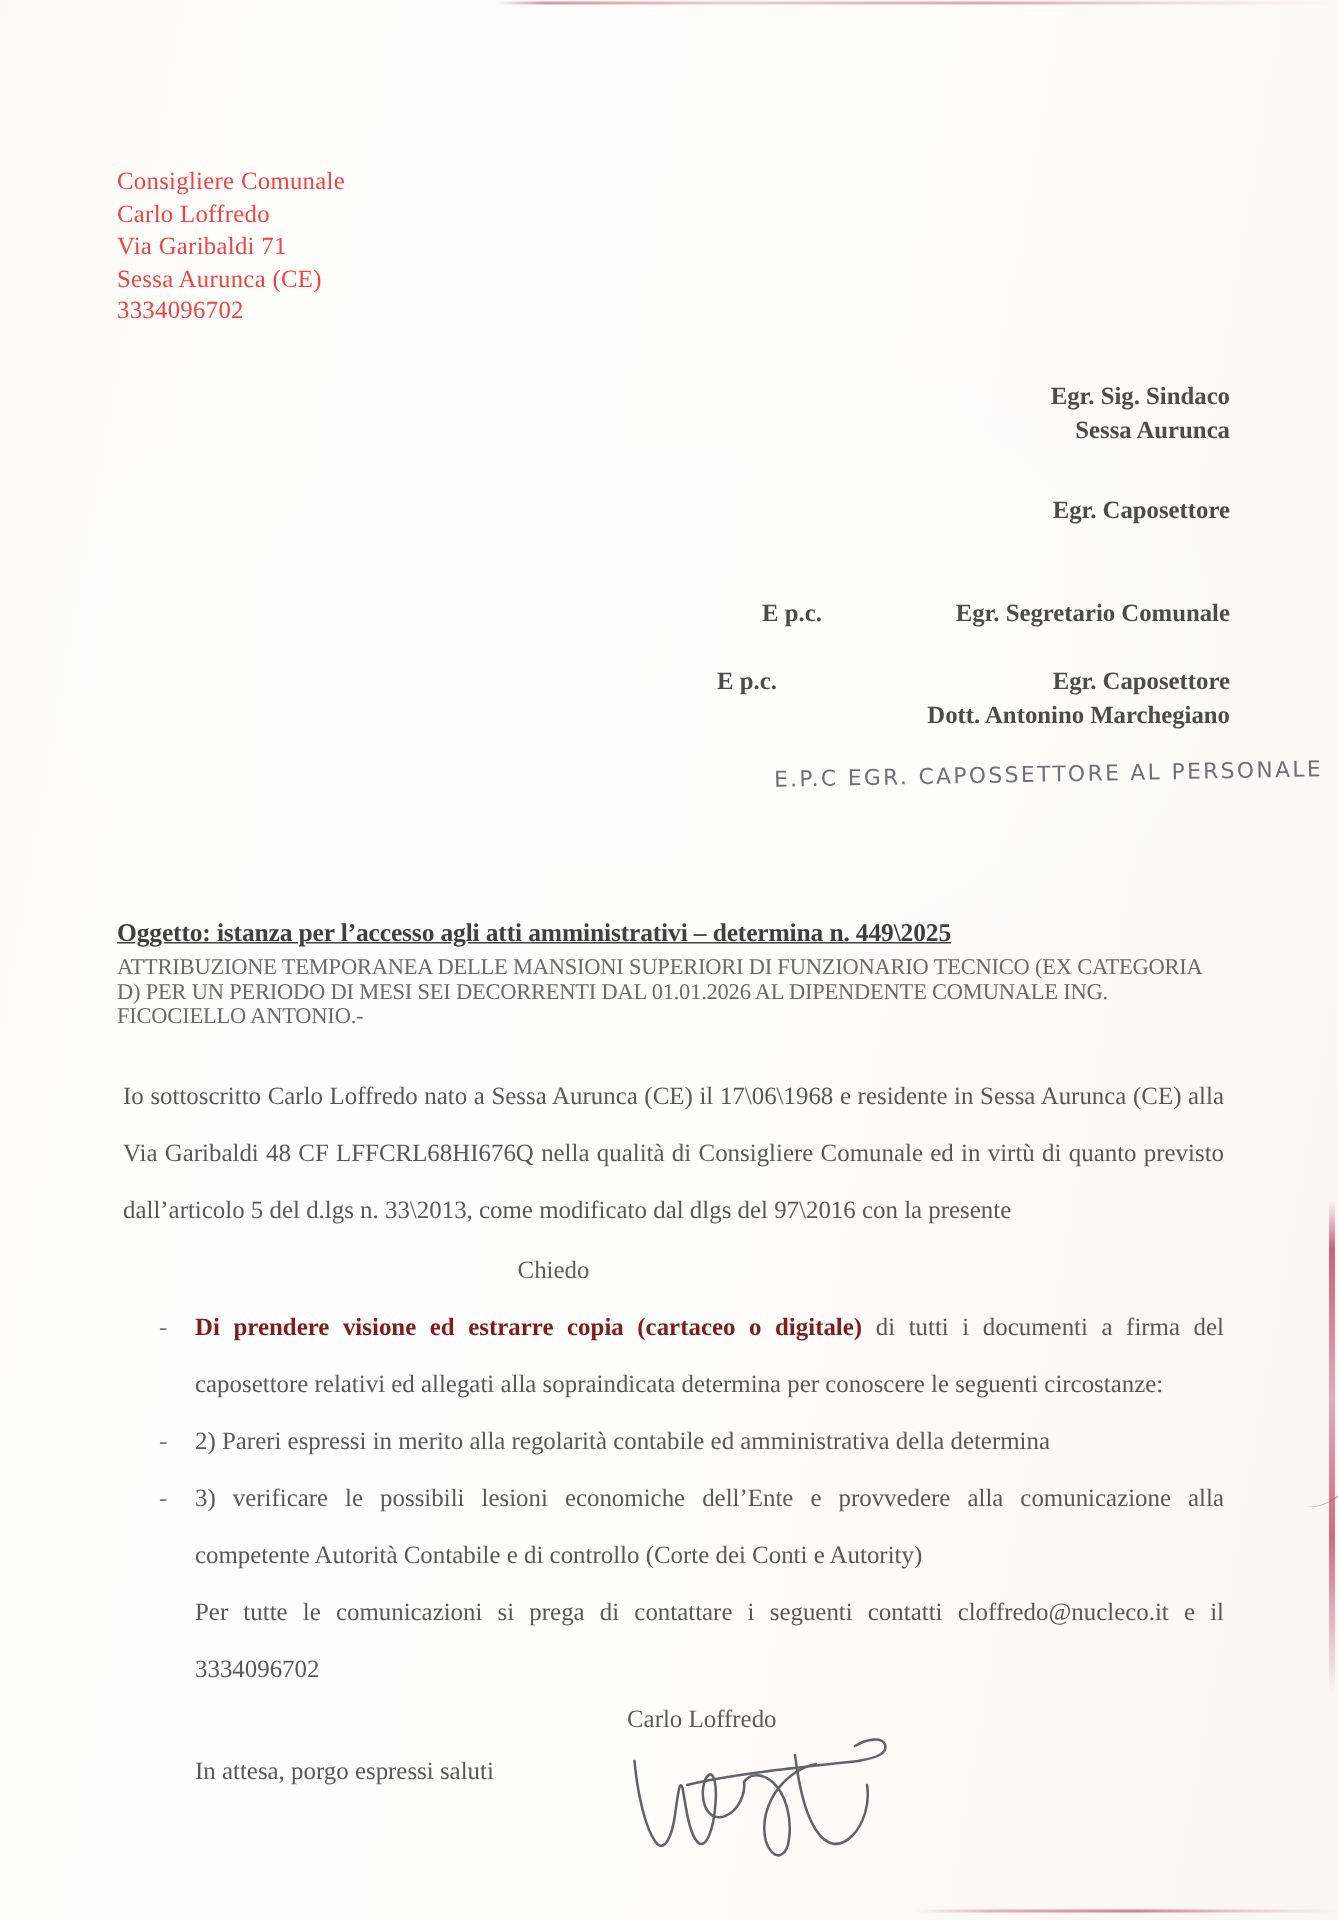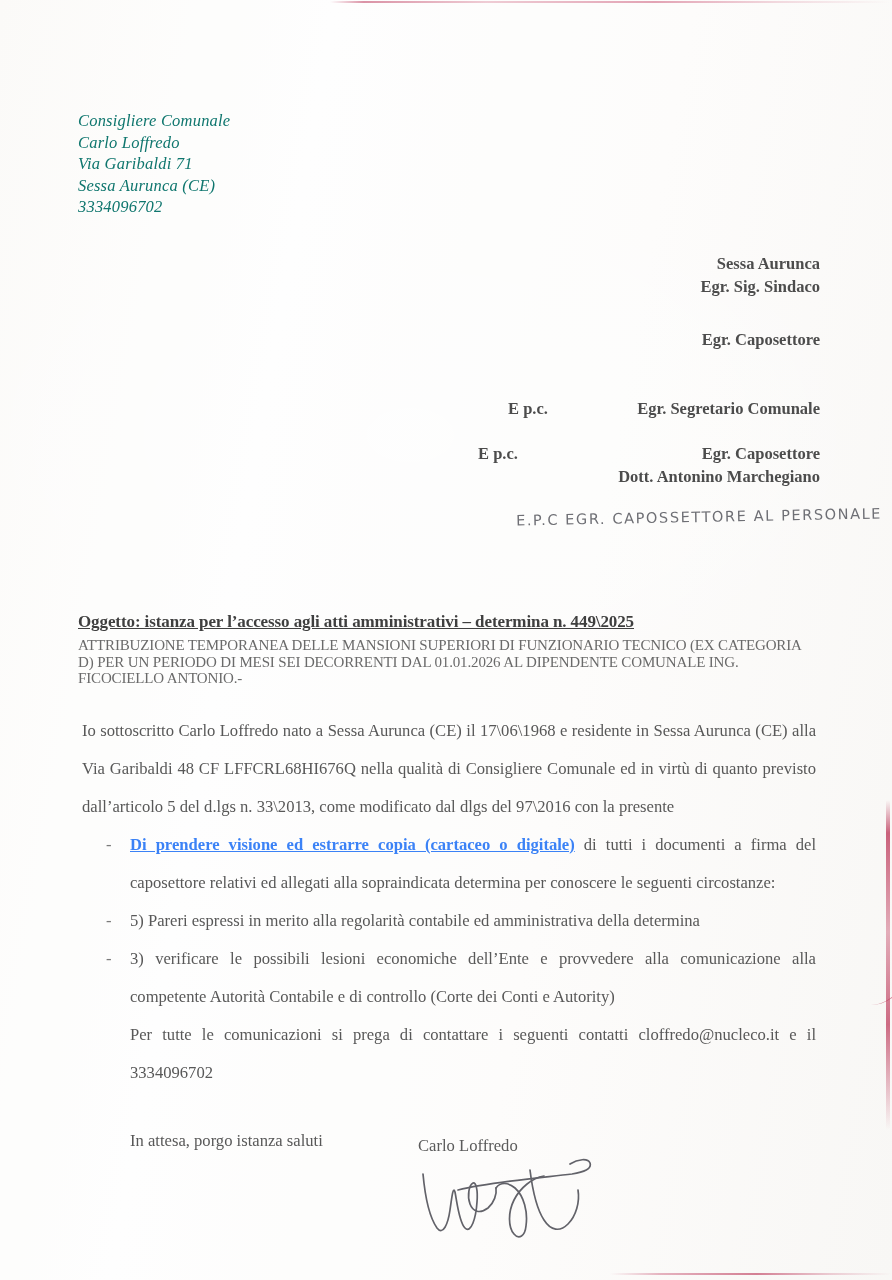--- a/index.html
+++ b/index.html
@@ -69,23 +69,22 @@
     pointer-events: none;
   }
   .content { position: relative; z-index: 3; }
 
   
   .sender {
     position: absolute;
     left: 78px; top: 110px;
     font-size: 16.5px;
     line-height: 21.5px;
-    color: #0f766e;
+    color: #ef4444;
     letter-spacing: 0.2px;
-    font-style: italic;
   }
   .sender div { white-space: nowrap; }
 
   
   .recipients {
     position: absolute;
     left: 430px; top: 252px;
     width: 390px;
     font-weight: bold;
     font-size: 16.5px;
@@ -171,21 +170,21 @@
     text-align: justify;
     margin-bottom: 0;
   }
   ul.request-list > li::before {
     content: "-";
     position: absolute;
     left: 2px;
     top: 0;
     color: #7a7a7a;
   }
-  .b { font-weight: bold; color: #3b82f6; text-decoration: underline; }
+  .b { font-weight: bold; color: #7f1d1d; }
   .tail-note {
     padding-left: 48px;
     text-align: justify;
   }
   .closing {
     padding-left: 48px;
     margin-top: 30px;
   }
 
   
@@ -219,24 +218,24 @@
       <div>Carlo Loffredo</div>
       <div>Via Garibaldi 71</div>
       <div>Sessa Aurunca (CE)</div>
       <div>3334096702</div>
     </div>
 
     <div class="recipients">
 
       <div class="rcpt-group grp-sindaco">
         <div class="rcpt-line">
+          <span>Egr. Sig. Sindaco</span>
+        </div>
+        <div class="rcpt-line">
           <span>Sessa Aurunca</span>
-        </div>
-        <div class="rcpt-line">
-          <span>Egr. Sig. Sindaco</span>
         </div>
       </div>
 
       <div class="rcpt-group grp-montano">
         <div class="rcpt-line">
           <span>Egr. Caposettore</span>
         </div>
       </div>
 
       <div class="rcpt-group grp-segretario">
@@ -262,36 +261,37 @@
 
     <div class="subject">
       <div class="subject-title">Oggetto: istanza per l’accesso agli atti amministrativi – determina n. 449\2025</div>
       <div class="subject-body">ATTRIBUZIONE TEMPORANEA DELLE MANSIONI SUPERIORI DI FUNZIONARIO TECNICO (EX CATEGORIA D) PER UN PERIODO DI MESI SEI DECORRENTI DAL 01.01.2026 AL DIPENDENTE COMUNALE ING. FICOCIELLO ANTONIO.-</div>
     </div>
 
     <div class="body-block">
 
       <div class="para-justify">Io sottoscritto Carlo Loffredo nato a Sessa Aurunca (CE) il 17\06\1968 e residente in Sessa Aurunca (CE) alla Via Garibaldi 48  CF LFFCRL68HI676Q nella qualità di Consigliere Comunale ed in virtù di quanto previsto dall’articolo 5 del d.lgs n. 33\2013, come modificato dal dlgs del 97\2016 con la presente</div>
 
+      <div class="chiedo">Chiedo</div>
 
       <ul class="request-list">
         <li>
           <span class="b">Di prendere visione ed estrarre copia (cartaceo o digitale)</span><span> di tutti i documenti a firma del caposettore relativi ed allegati alla sopraindicata determina per conoscere le seguenti circostanze:</span>
         </li>
         <li>
-          <span>5) Pareri espressi in merito alla regolarità contabile ed amministrativa della determina</span>
+          <span>2) Pareri espressi in merito alla regolarità contabile ed amministrativa della determina</span>
         </li>
         <li>
           <span>3) verificare le possibili lesioni economiche dell’Ente e provvedere alla comunicazione alla competente Autorità Contabile e di controllo (Corte dei Conti e Autority)</span>
         </li>
       </ul>
 
       <div class="tail-note">Per tutte le comunicazioni si prega di contattare i seguenti contatti cloffredo@nucleco.it e il 3334096702</div>
 
-      <div class="closing">In attesa, porgo istanza saluti</div>
+      <div class="closing">In attesa, porgo espressi saluti</div>
 
     </div>
 
     <div class="sig-block">
       <div class="sig-name">Carlo Loffredo</div>
       <div class="sig-mark">
         <svg width="190" height="96" viewBox="0 0 190 96" fill="none" xmlns="http://www.w3.org/2000/svg" aria-hidden="true">
           <g stroke="#5a5a62" stroke-width="1.7" fill="none" stroke-linecap="round" stroke-linejoin="round" opacity="0.95">
             <path d="M3 22 C5 44, 10 66, 17 76 C23 84, 28 72, 30 58 C32 44, 33 34, 35 40
                      C37 50, 39 70, 45 76 C51 82, 56 66, 57 50 C58 38, 56 30, 53 31

